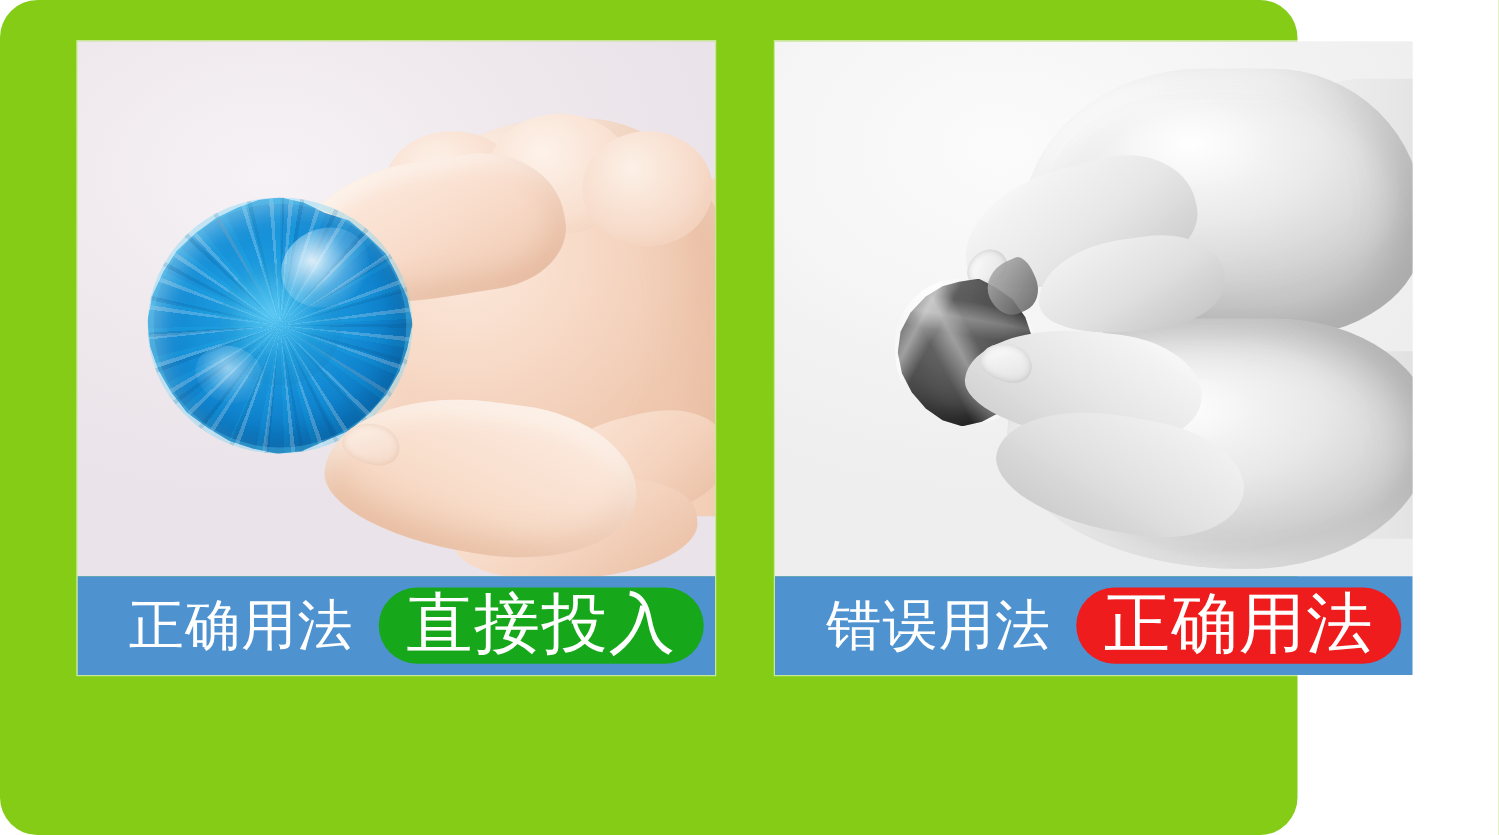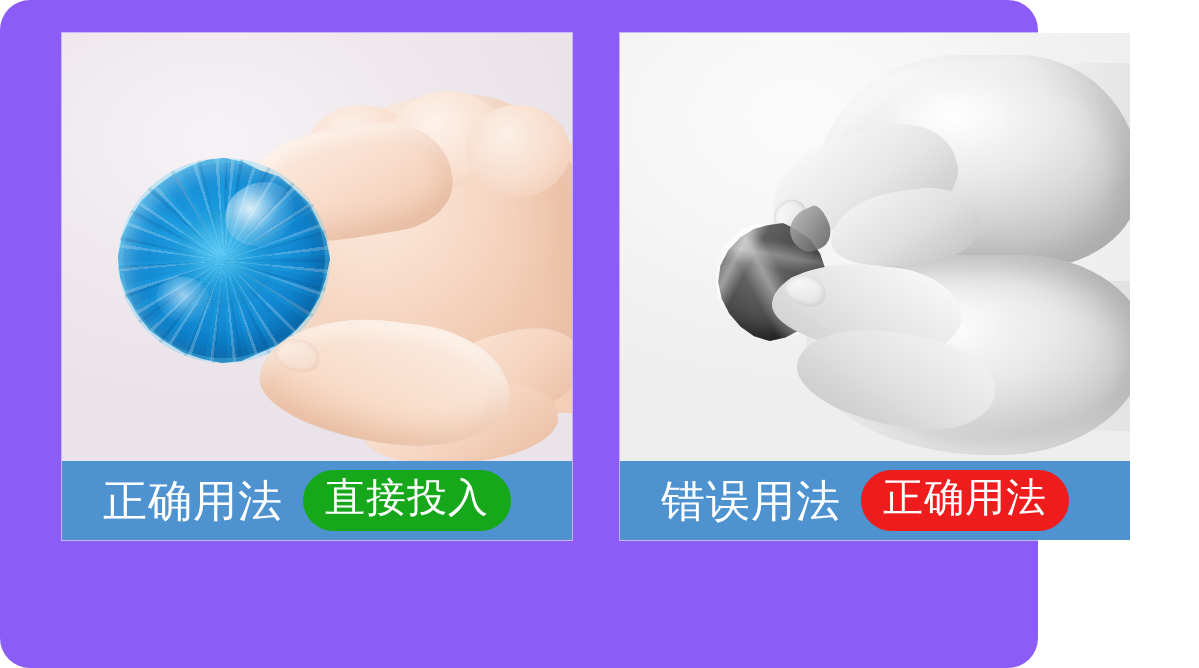--- a/index.html
+++ b/index.html
@@ -10,21 +10,21 @@
     width: 1199px;
     height: 668px;
     overflow: hidden;
     font-family: "Liberation Sans", "DejaVu Sans", sans-serif;
   }
 
   #page {
     position: relative;
     width: 1038px;
     height: 668px;
-    background: #8b5cf6;
+    background: #84cc16;
     border-radius: 30px;
   }
 
   
   .panel {
     position: absolute;
     top: 33px;
     width: 510px;
     height: 507px;
     overflow: hidden;
@@ -358,25 +358,25 @@
     height: 61px;
     display: flex;
     align-items: center;
     justify-content: center;
     padding: 0 22px;
     border-radius: 32px;
     box-sizing: border-box;
   }
   .pill-label {
     color: #ffffff;
-    font-size: 40px;
+    font-size: 53px;
     line-height: 1;
     letter-spacing: 1px;
     white-space: nowrap;
-    font-family: Liberation Mono, monospace;
+    font-family: Liberation Serif, serif;
   }
   .pill-green { background: #16a81a; }
   .pill-red   { background: #ee1c1c; }
 </style>
 </head>
 <body>
 
 <div id="page">
 
   <div class="panel" id="panel-correct">

